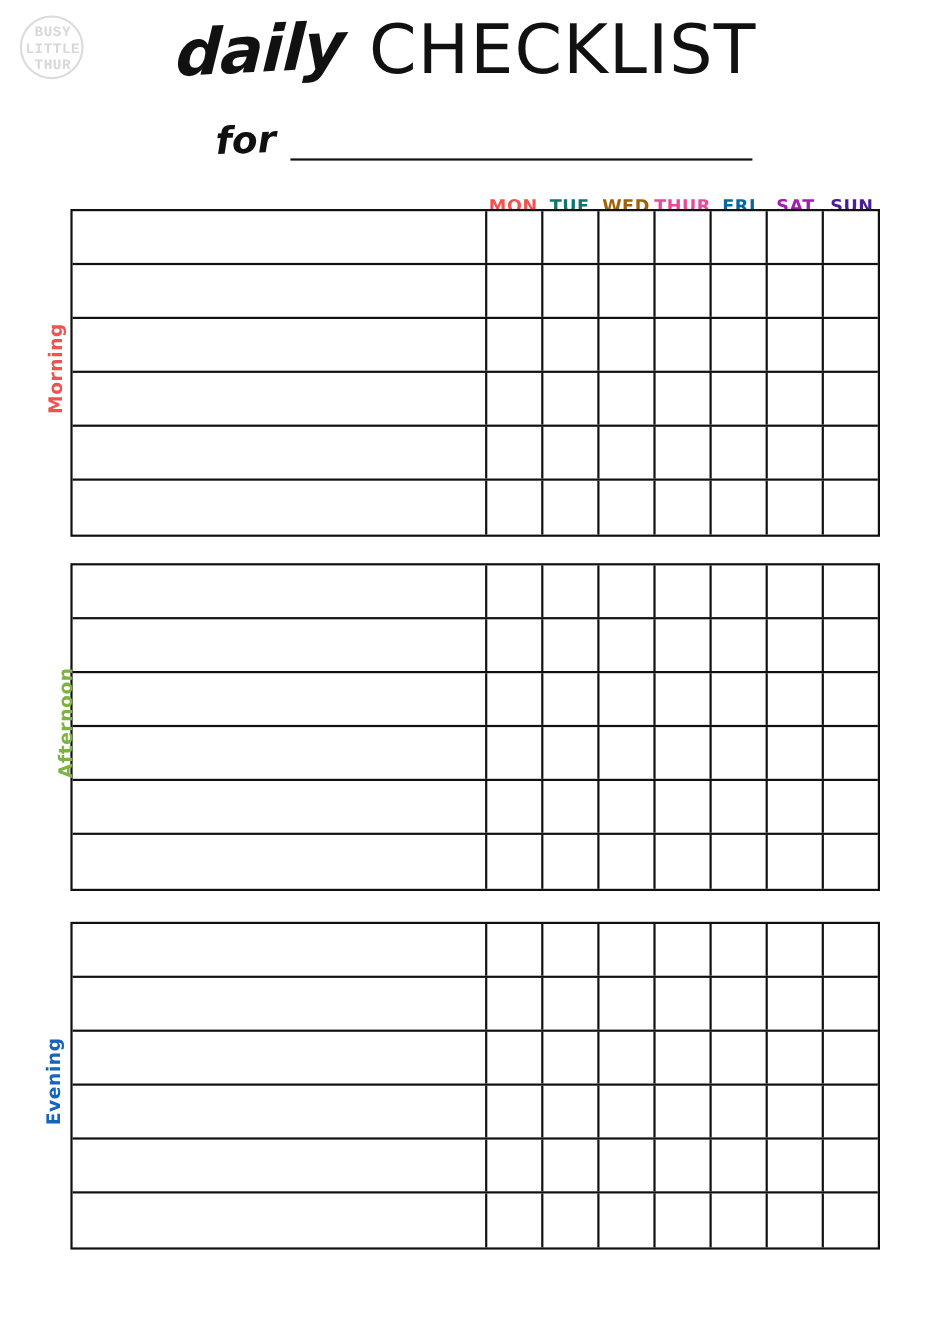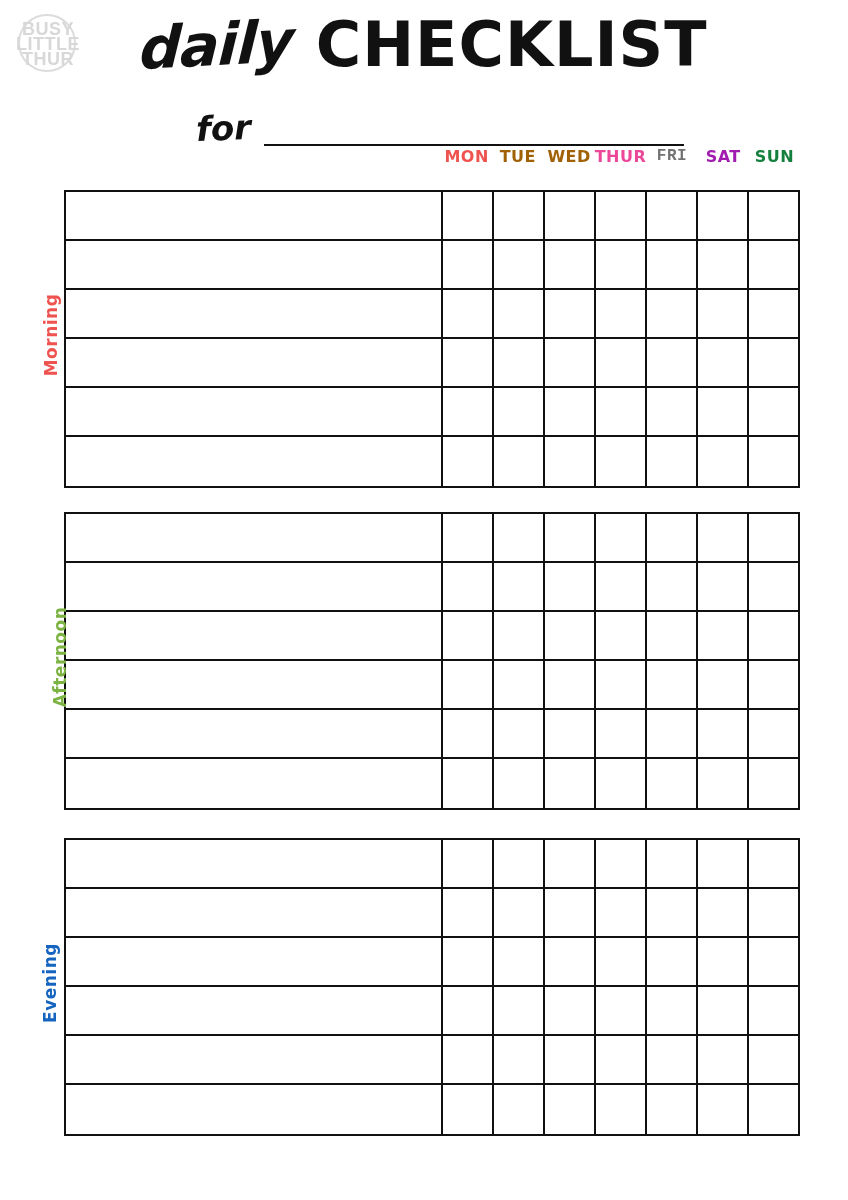--- a/index.html
+++ b/index.html
@@ -16,23 +16,23 @@
   }
 
   
   .logo {
     position: absolute;
     left: 16px;
     top: 14px;
     width: 64px;
     height: 64px;
     color: #d8d8d8;
-    font-family: Liberation Sans, sans-serif;
+    font-family: Liberation Mono, monospace;
     font-weight: bold;
-    font-size: 18px;
+    font-size: 13px;
     line-height: 15px;
     letter-spacing: 0.5px;
     text-align: center;
     user-select: none;
   }
   .logo .ring {
     position: absolute;
     left: 2px; top: 0;
     width: 58px; height: 58px;
     border: 2px solid #dcdcdc;
@@ -61,21 +61,21 @@
     font-size: 58px;
     color: #111;
     transform: rotate(-3deg) skewX(-6deg);
     letter-spacing: -1px;
     vertical-align: middle;
     margin-right: 22px;
   }
   .title-checklist {
     display: inline-block;
     font-family: "DejaVu Sans", sans-serif;
-    font-weight: bold;
+    font-weight: normal;
     font-size: 62px;
     color: #111;
     letter-spacing: 1px;
     vertical-align: middle;
   }
 
   
   .for-label {
     position: absolute;
     left: 196px;
@@ -93,21 +93,21 @@
     top: 144px;
     width: 420px;
     height: 2px;
     background: #111;
   }
 
   
   .day-header {
     position: absolute;
     left: 441px;
-    top: 147px;
+    top: 178px;
     width: 359px;
     display: flex;
   }
   .day-header .day {
     flex: 1;
     text-align: center;
     font-family: "DejaVu Sans", sans-serif;
     font-weight: bold;
     font-size: 16px;
     letter-spacing: 0.5px;
@@ -175,26 +175,26 @@
 
 <div class="title-wrap">
   <span class="title-daily">daily</span><span class="title-checklist">CHECKLIST</span>
 </div>
 
 <div class="for-label">for</div>
 <div class="for-line"></div>
 
 <div class="day-header">
     <div class="day" style="color: rgb(239, 83, 80);">MON</div>
-    <div class="day" style="color: #a16207;">TUE</div>
+    <div class="day" style="color: #0f766e;">TUE</div>
     <div class="day" style="color: #a16207;">WED</div>
     <div class="day" style="color: #ec4899;">THUR</div>
-    <div class="day" style="color: #737373; font-family: Liberation Mono, monospace;">FRI</div>
+    <div class="day" style="color: #0369a1;">FRI</div>
     <div class="day" style="color: #a21caf;">SAT</div>
-    <div class="day" style="color: #15803d;">SUN</div>
+    <div class="day" style="color: #4c1d95;">SUN</div>
   </div>
 
 <div id="sections-root">
     <div class="section" style="top: 190px;">
       <div class="row">
         <div class="task-cell"></div>
         <div class="checks">
           <div class="box"></div>
           <div class="box"></div>
           <div class="box"></div>

